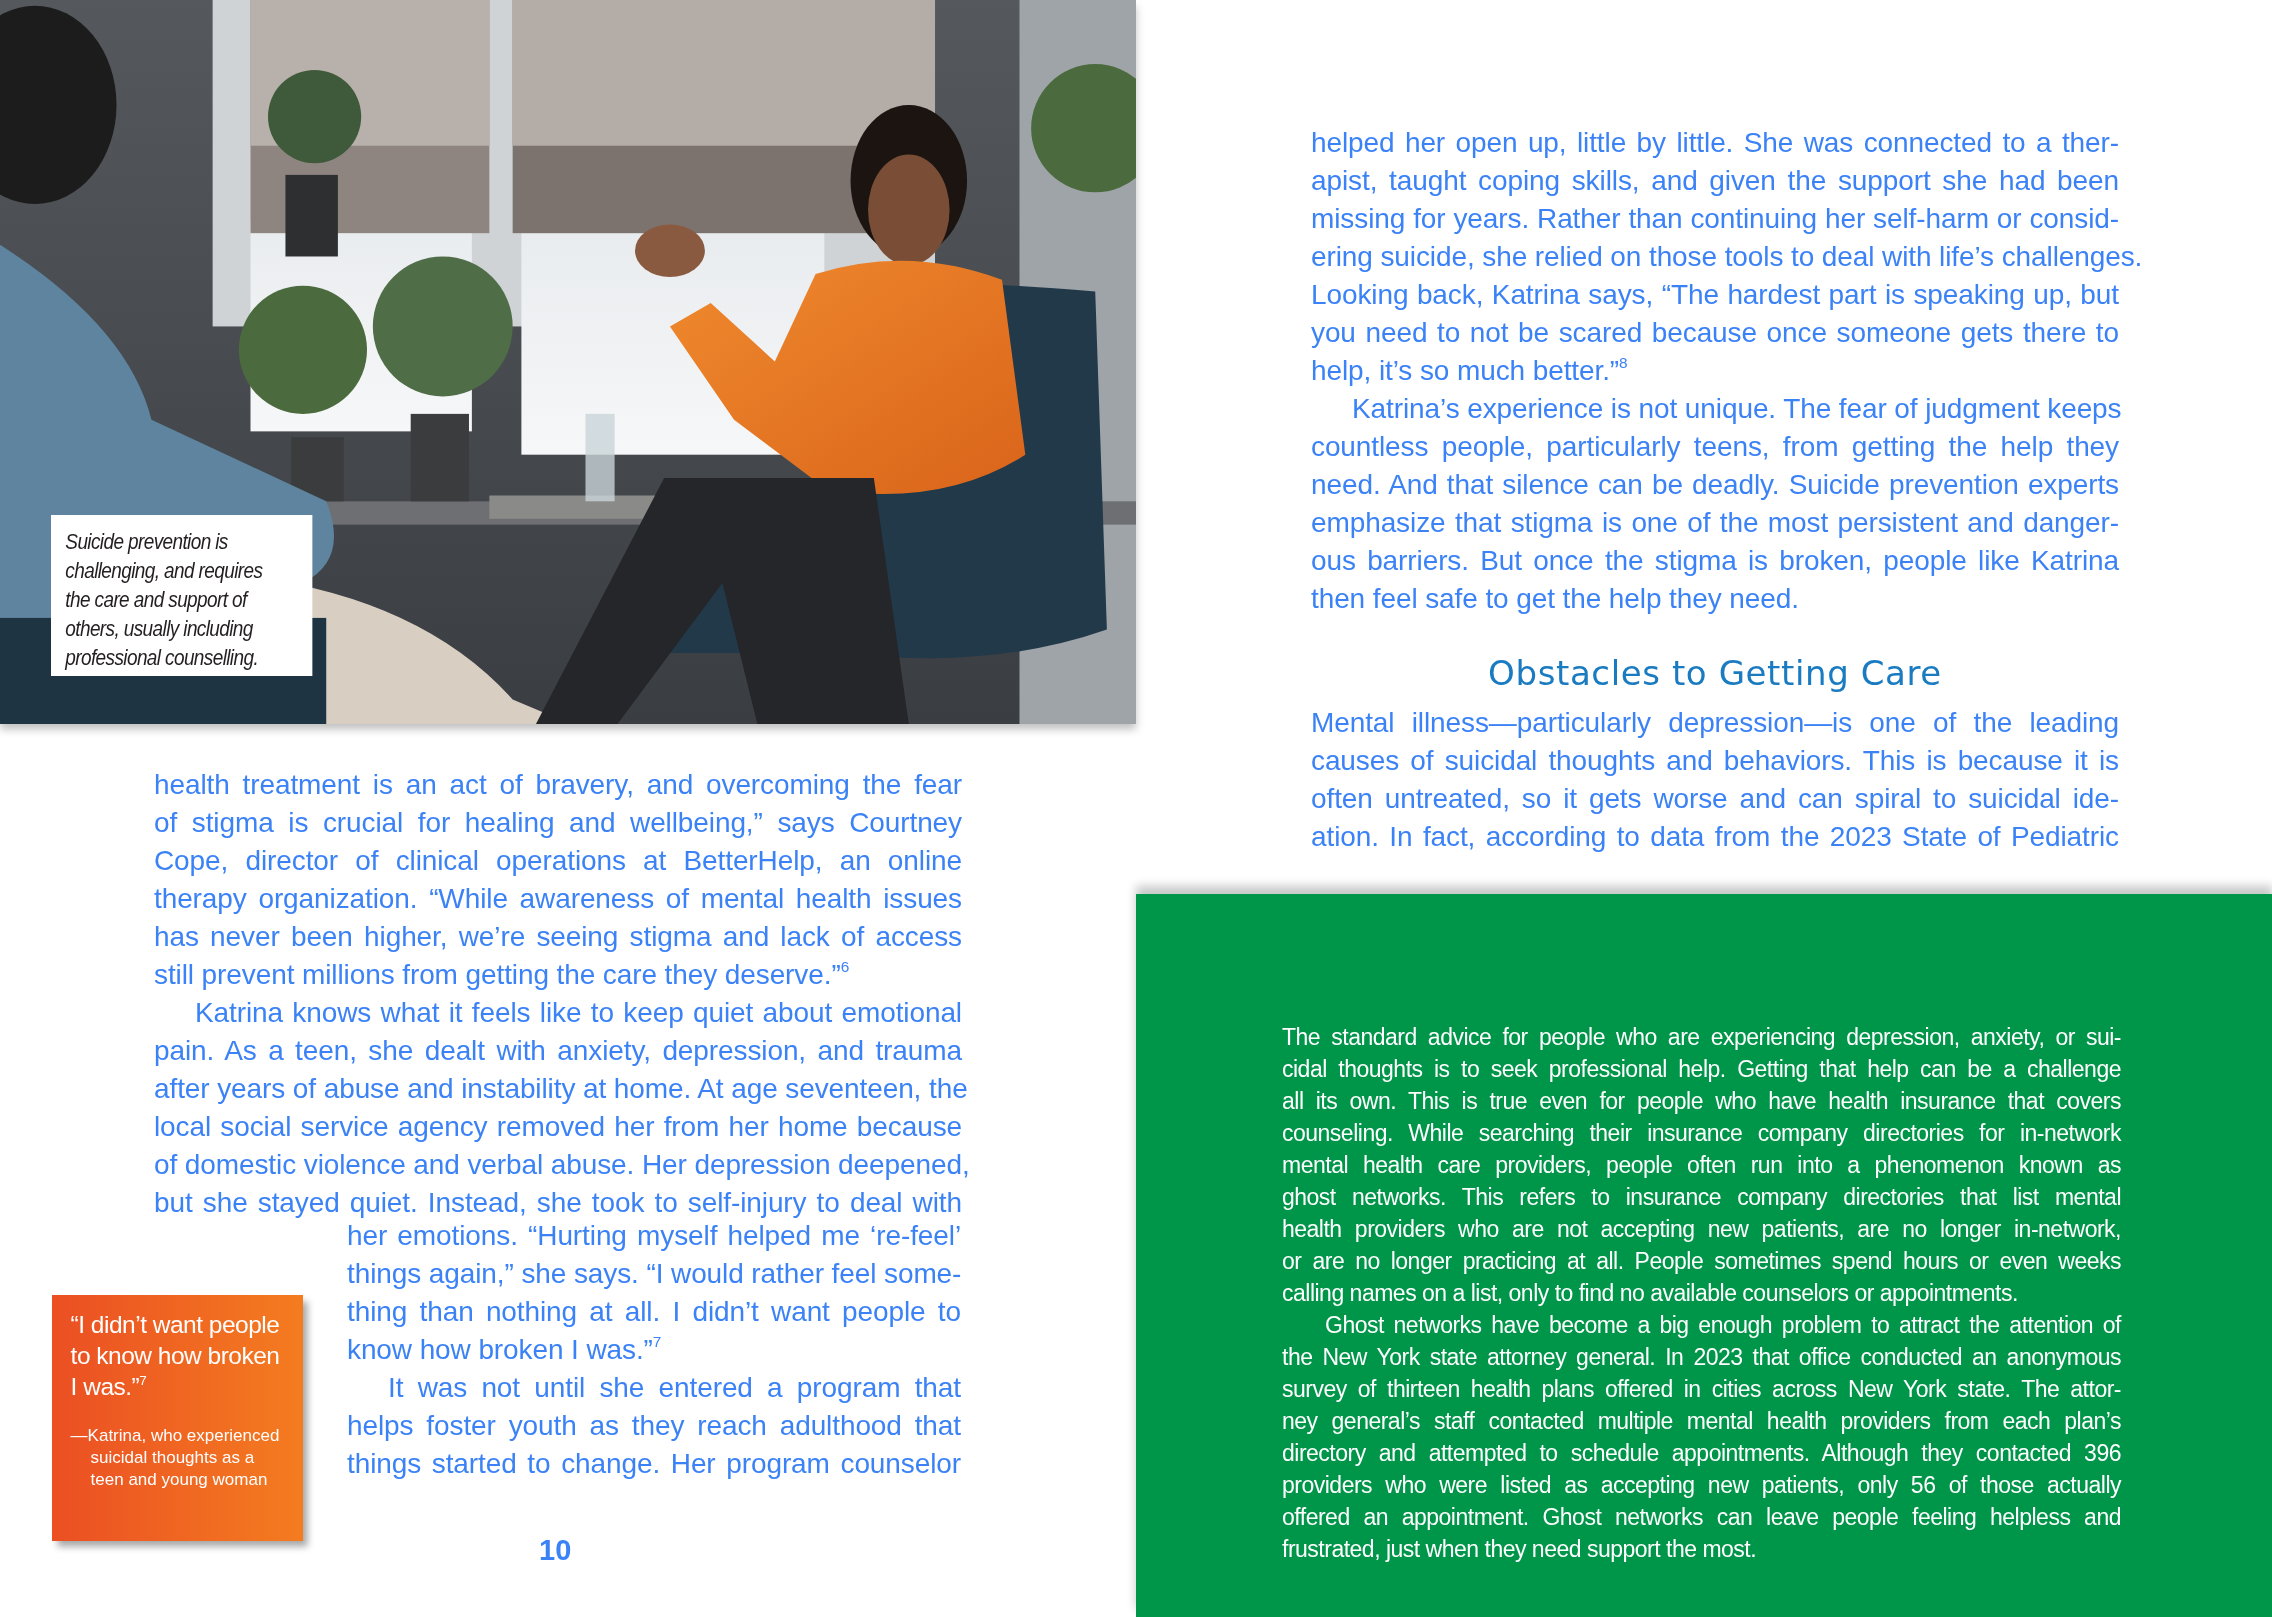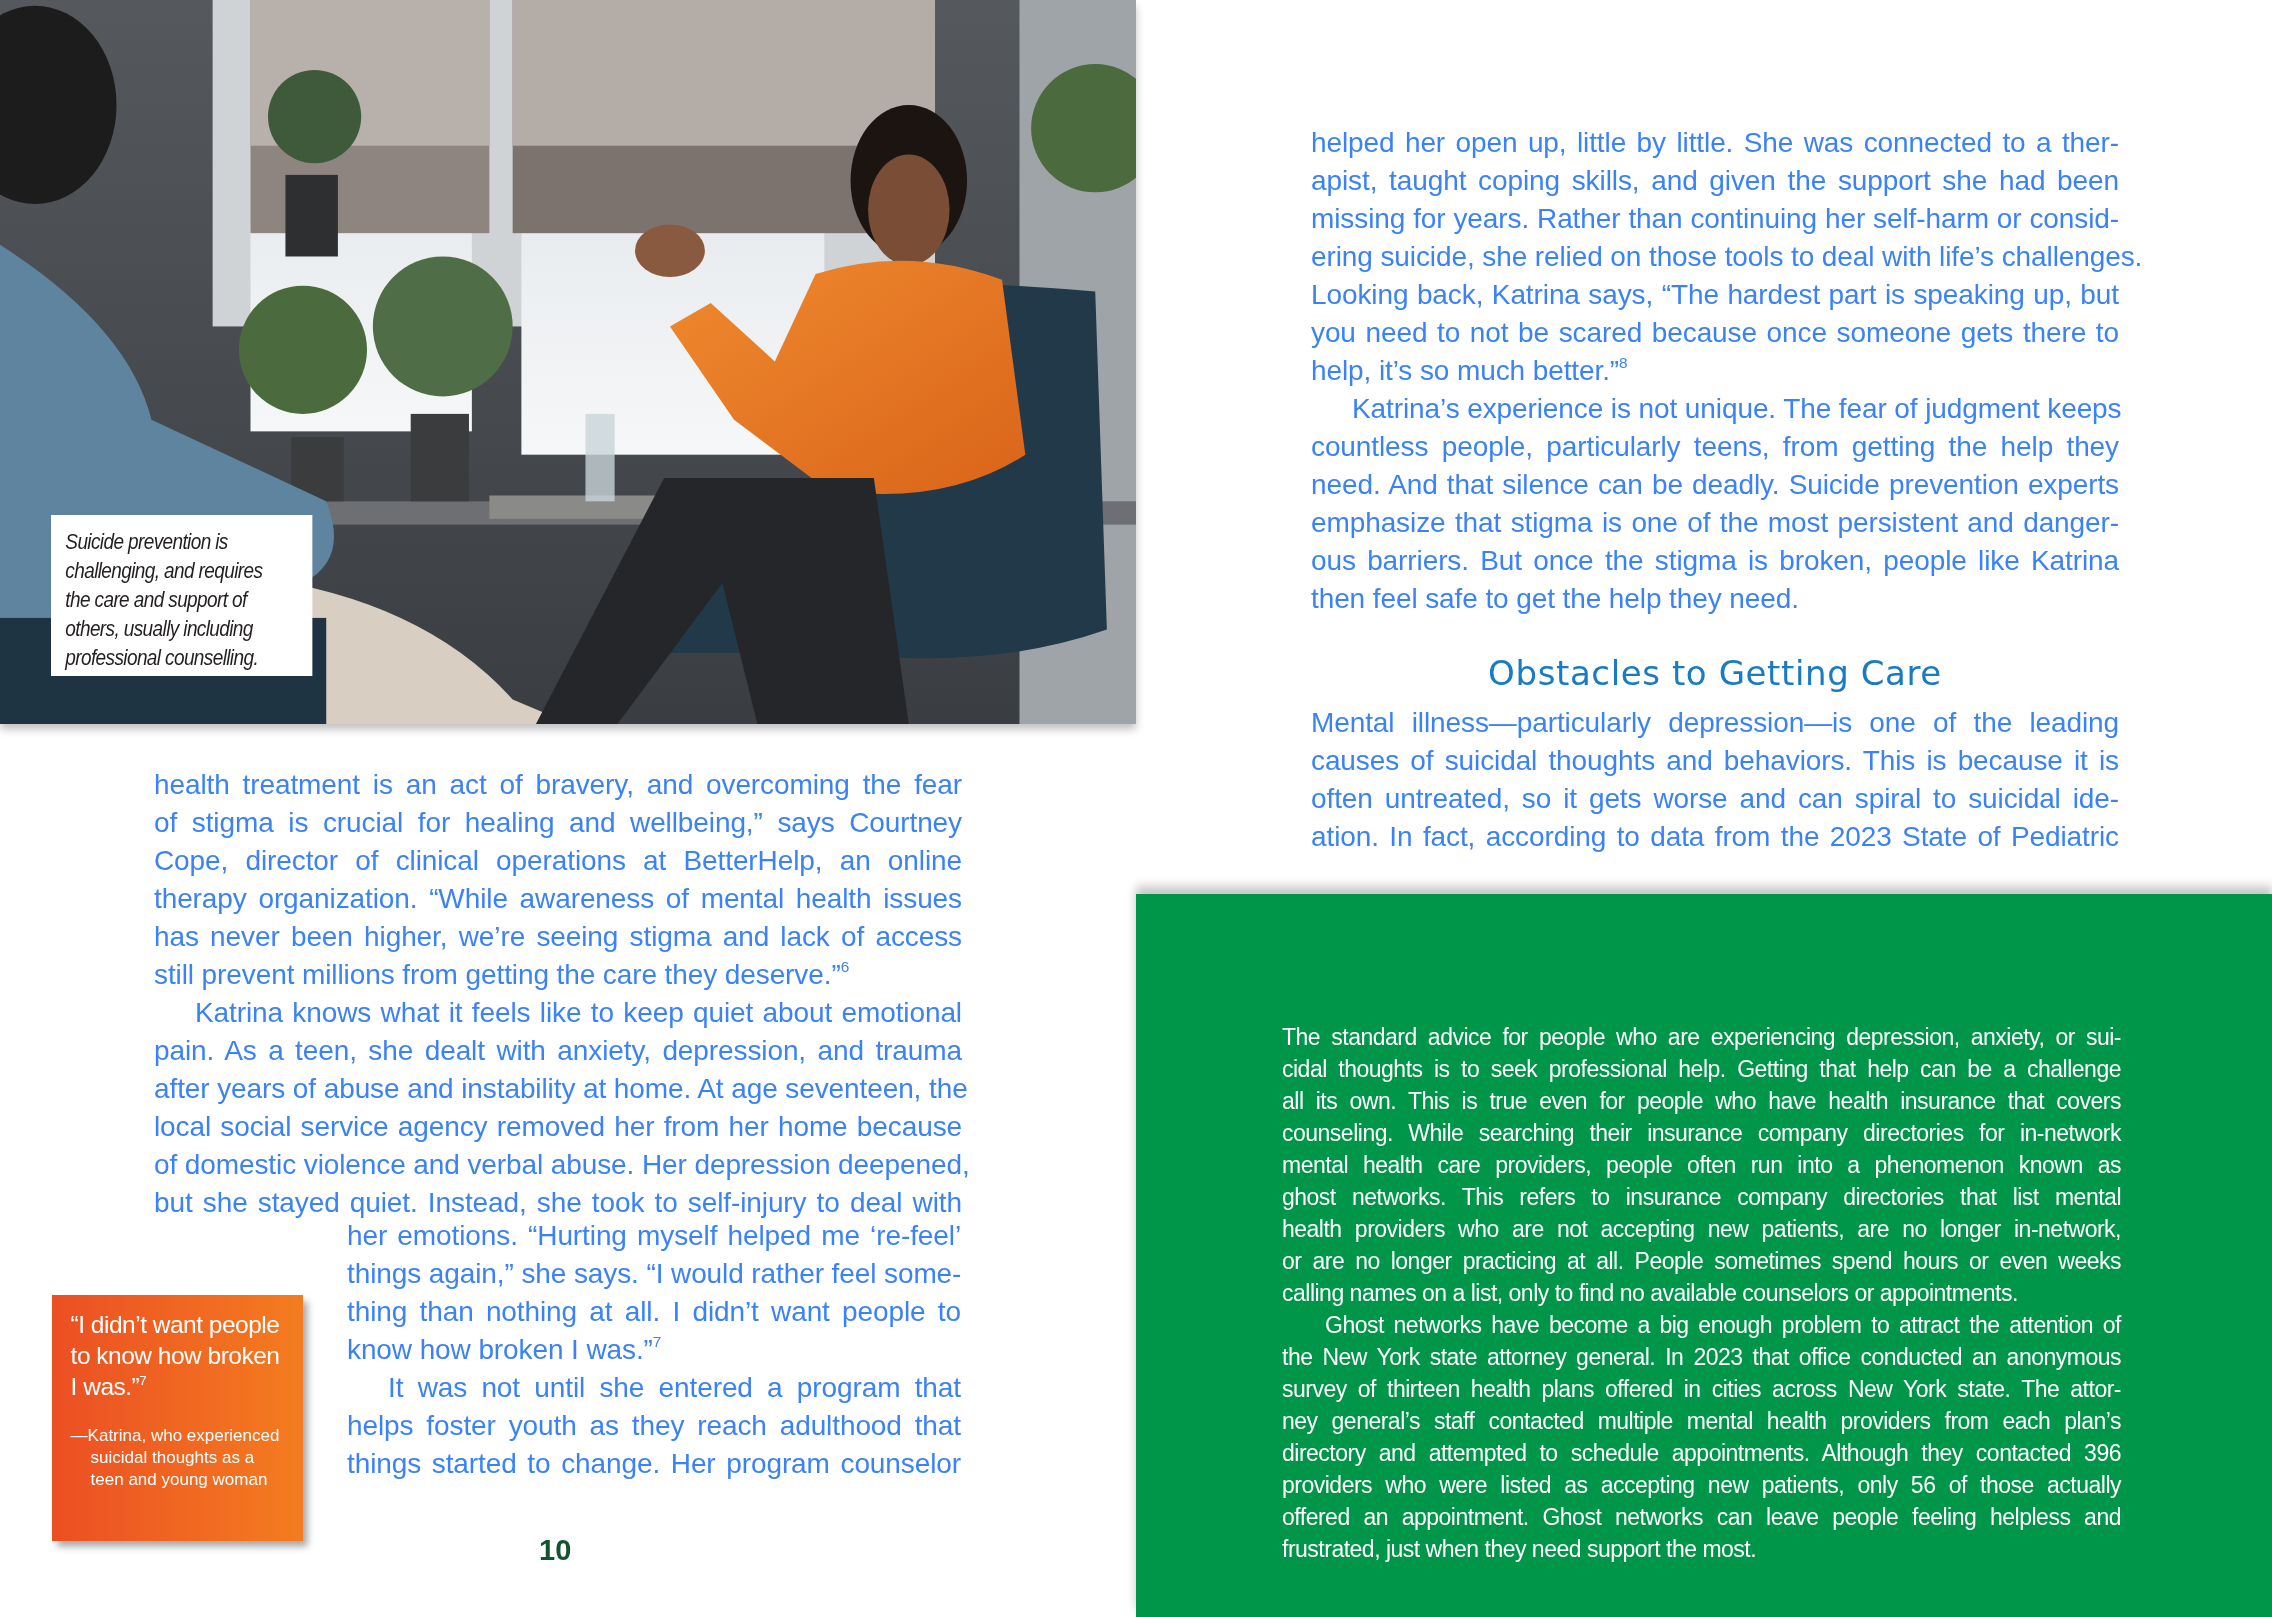--- a/index.html
+++ b/index.html
@@ -24,21 +24,21 @@
   .left-col { position:absolute; left:154px; top:766px; width:808px; }
   .left-col-2 { position:absolute; left:347px; top:1217px; width:614px; }
 
   
   .pullquote { position:absolute; left:52px; top:1253px; width:251px; height:246px; box-sizing:border-box;
                background:linear-gradient(90deg,#eb4f23 0%,#f47c20 100%); color:#fff;
                box-shadow:4.7px 5.8px 7px rgba(0,0,0,0.35), -1.2px -1.2px 0 #fff; padding:14px 11.7px 0 18.6px;margin-top:42px; }
   .pq-quote { font-size:24.5px; line-height:31px; letter-spacing:-0.5px; }
   .pq-attr { margin-top:23px; font-size:17px; line-height:22px; text-indent:-20px; padding-left:20px; }
 
-  .page-num { position:absolute; left:539px; top:1534px; font-size:29px; font-weight:bold; color:#14532d;text-align:center; }
+  .page-num { position:absolute; left:539px; top:1534px; font-size:29px; font-weight:bold; color:#3b82f6;text-align:center; }
 
   
   .right-col { position:absolute; left:1311px; top:124px; width:808px; }
   .section-head { position:absolute; left:1311px; top:653px; width:808px; text-align:center;
                   font-family:"DejaVu Sans", sans-serif; font-size:34px; color:#1a7bc1; letter-spacing:0.6px;
                   font-weight:normal; }
   .right-col-2 { position:absolute; left:1311px; top:704px; width:808px; }
 
   
   .sidebar { position:absolute; left:1136px; top:894px; width:1137px; height:723px; background:#00964a;

